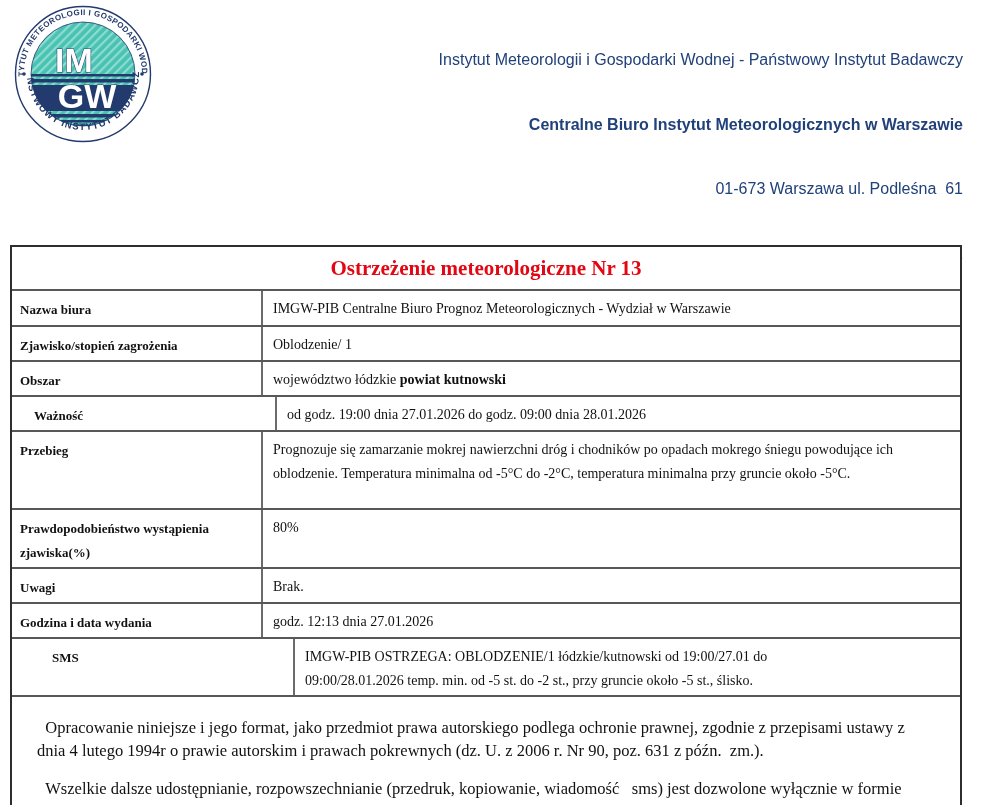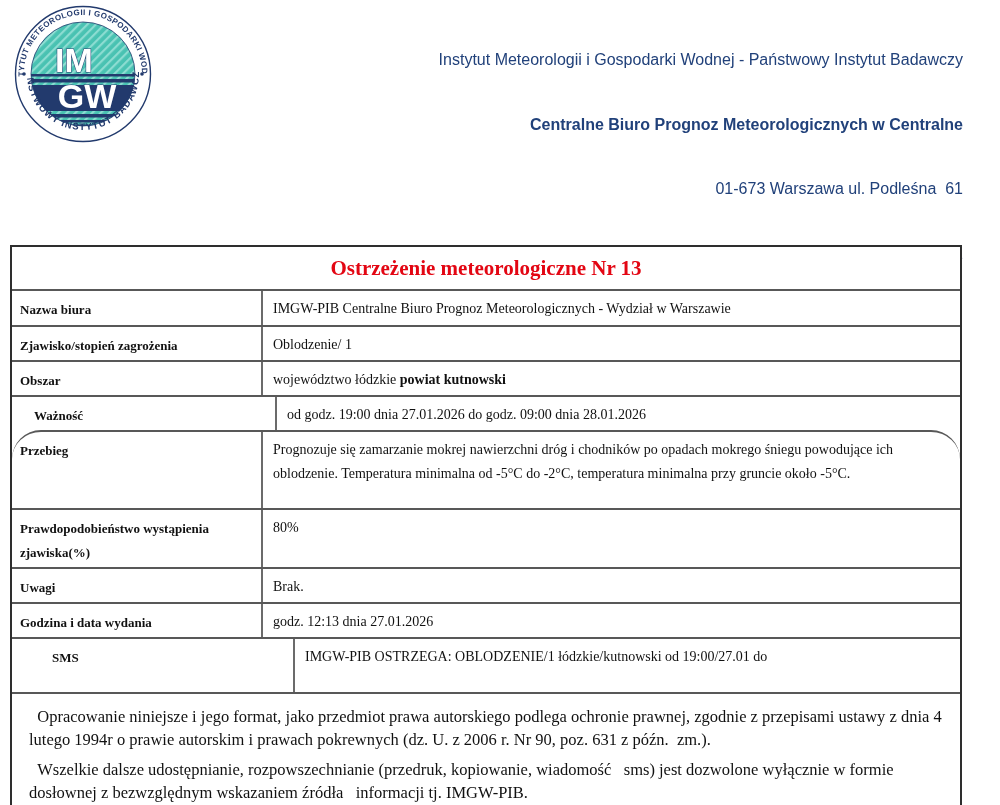--- a/index.html
+++ b/index.html
@@ -80,35 +80,35 @@
     font-size: 14px;
     line-height: 24px;
     color: #111;
   }
   .value-cell .b { font-weight: bold; }
 
   .r1 { min-height: 36px; }
   .r2 { min-height: 34px; }
   .r3 { min-height: 34px; }
   .r4 { min-height: 35px; padding-left: 14px; }
-  .r5 { min-height: 78px; border-radius: 29px; }
+  .r5 { min-height: 78px; }
   .r6 { min-height: 58px; }
   .r7 { min-height: 33px; }
   .r8 { min-height: 33px; }
   .r9 { min-height: 55px; padding-left: 32px; }
 
   .footer-row { min-height: 92px; display: block; }
   .footer-cell {
     padding: 4px 9px 2px 9px;
     font-size: 16.5px;
     line-height: 22.5px;
     color: #111;
   }
   .footer-cell p {
-    margin: 8px;
+    margin: 16px;
     white-space: pre-wrap;
   }
 </style>
 </head>
 <body>
 
 <div class="page">
 
   <div class="logo-wrap">
     <svg viewBox="0 0 140 140" width="140" height="140">
@@ -146,21 +146,21 @@
       <circle cx="11" cy="70" r="1.8" fill="#223a6d"></circle>
       <circle cx="129" cy="70" r="1.8" fill="#223a6d"></circle>
 
       <text x="61" y="68" text-anchor="middle" font-family="Liberation Sans, sans-serif" font-size="34" font-weight="bold" fill="#ffffff" stroke="#223a6d" stroke-width="1.1" style="paint-order:stroke">IM</text>
       <text x="74" y="104" text-anchor="middle" font-family="Liberation Sans, sans-serif" font-size="34" font-weight="bold" fill="#ffffff" stroke="#223a6d" stroke-width="1.1" style="paint-order:stroke">GW</text>
     </svg>
   </div>
 
   <div class="letterhead-text">
     <div>Instytut Meteorologii i Gospodarki Wodnej - Państwowy Instytut Badawczy</div>
-    <div class="bold">Centralne Biuro Prognoz Meteorologicznych w Centralne</div>
+    <div class="bold">Centralne Biuro Instytut Meteorologicznych w Warszawie</div>
     <div>01-673 Warszawa ul. Podleśna  61</div>
     <div>tel: 22 5694151, kom. 781774153, fax: 022-5694151</div>
     <div>email: meteo.wschod@imgw.pl</div>
     <div>www: www.imgw.pl</div>
   </div>
 
   <div class="warn-table">
 
     <div class="trow title-row">
       <span class="warn-title">Ostrzeżenie meteorologiczne Nr 13</span>
@@ -203,20 +203,21 @@
 
     <div class="trow r8">
       <div class="label-cell">Godzina i data wydania</div>
       <div class="value-cell">godz. 12:13 dnia 27.01.2026</div>
     </div>
 
     <div class="trow r9">
       <div class="label-cell">SMS</div>
       <div class="value-cell">
         <div>IMGW-PIB OSTRZEGA: OBLODZENIE/1 łódzkie/kutnowski od 19:00/27.01 do</div>
+        <div>09:00/28.01.2026 temp. min. od -5 st. do -2 st., przy gruncie około -5 st., ślisko.</div>
       </div>
     </div>
 
     <div class="trow footer-row">
       <div class="footer-cell">
         <p>  Opracowanie niniejsze i jego format, jako przedmiot prawa autorskiego podlega ochronie prawnej, zgodnie z przepisami ustawy z dnia 4 lutego 1994r o prawie autorskim i prawach pokrewnych (dz. U. z 2006 r. Nr 90, poz. 631 z późn.  zm.).</p>
         <p>  Wszelkie dalsze udostępnianie, rozpowszechnianie (przedruk, kopiowanie, wiadomość   sms) jest dozwolone wyłącznie w formie dosłownej z bezwzględnym wskazaniem źródła   informacji tj. IMGW-PIB.</p>
       </div>
     </div>
 

